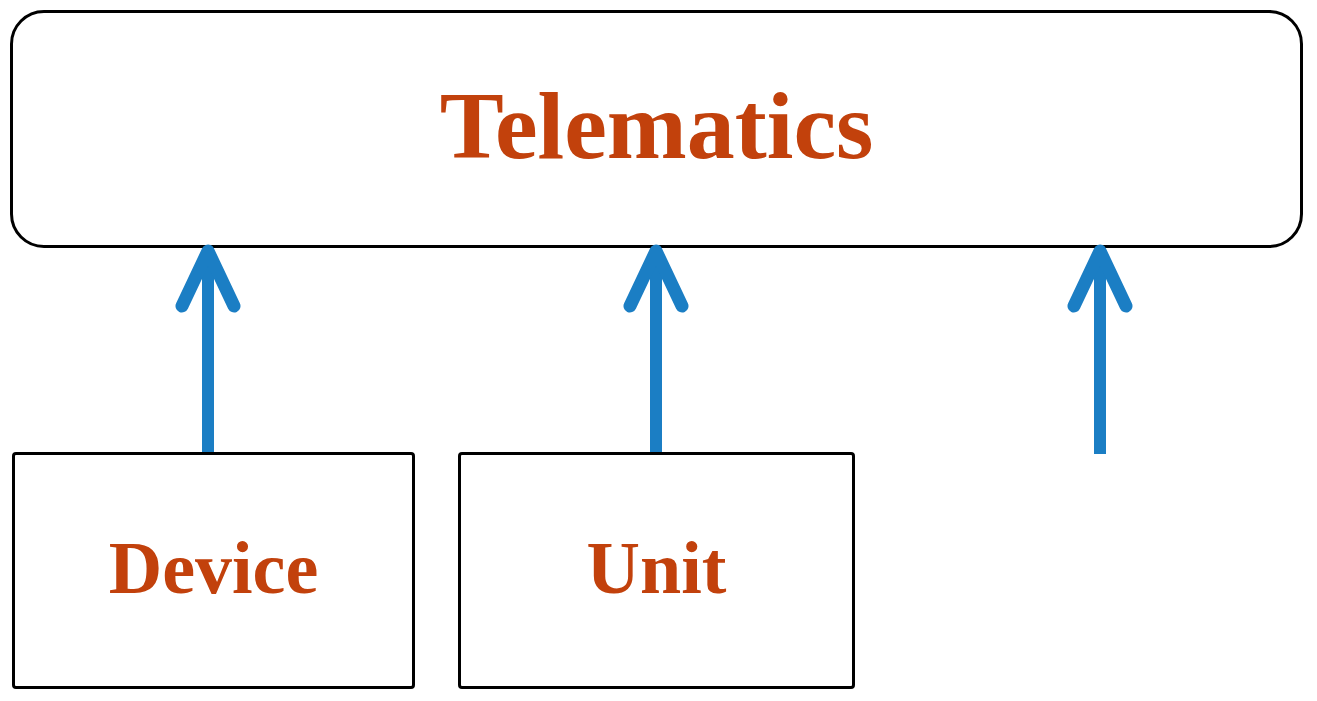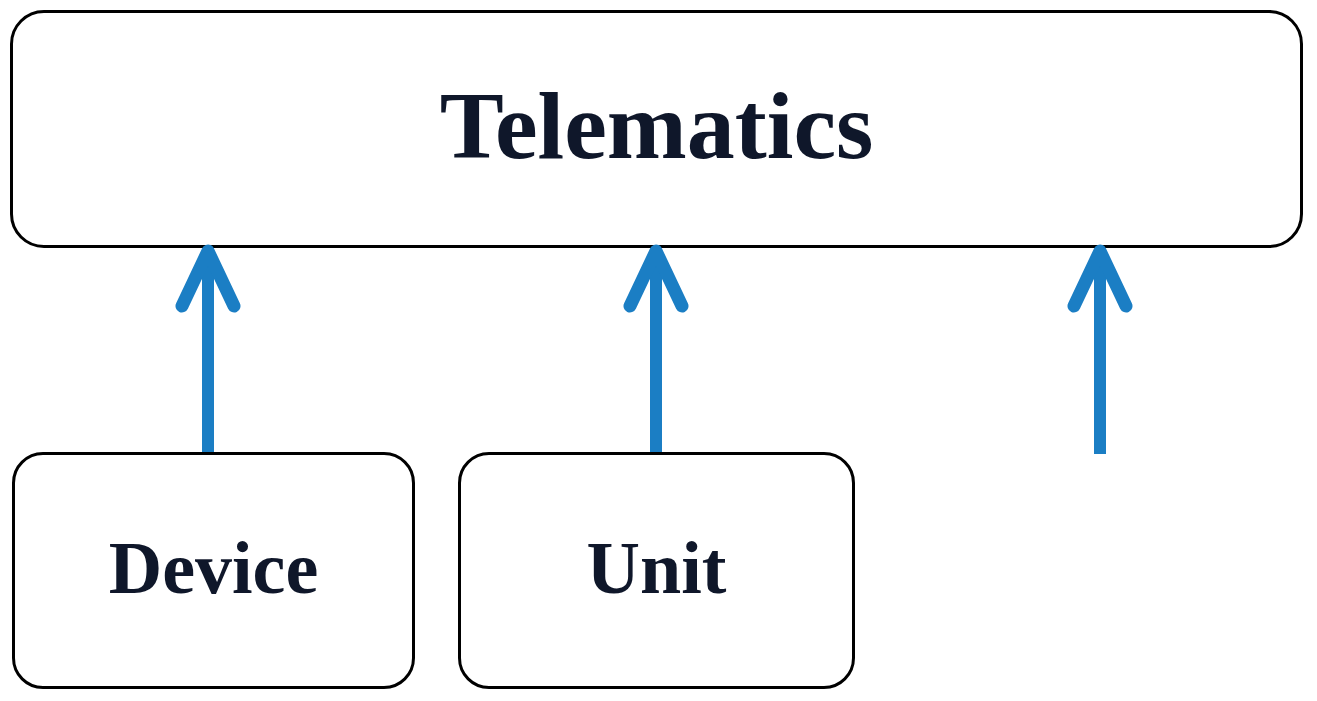--- a/index.html
+++ b/index.html
@@ -16,36 +16,36 @@
     overflow: hidden;
   }
   .node {
     position: absolute;
     box-sizing: border-box;
     background: #ffffff;
     border: 3px solid #000000;
     display: flex;
     align-items: center;
     justify-content: center;
-    color: #0f172a;
+    color: #c2410c;
     font-weight: bold;
     text-align: center;
   }
   .node-top {
     left: 10px;
     top: 10px;
     width: 1293px;
     height: 238px;
     border-radius: 34px;
     font-size: 96px;
   }
   .node-bottom {
     top: 452px;
     height: 237px;
-    border-radius: 31px;
+    border-radius: 4px;
     font-size: 74px;
   }
   .node-device   { left: 12px;  width: 403px; }
   .node-unit     { left: 458px; width: 397px; }
   .node-terminal { left: 903px; width: 395px; }
   .arrows-layer {
     position: absolute;
     left: 0;
     top: 0;
     width: 1317px;

